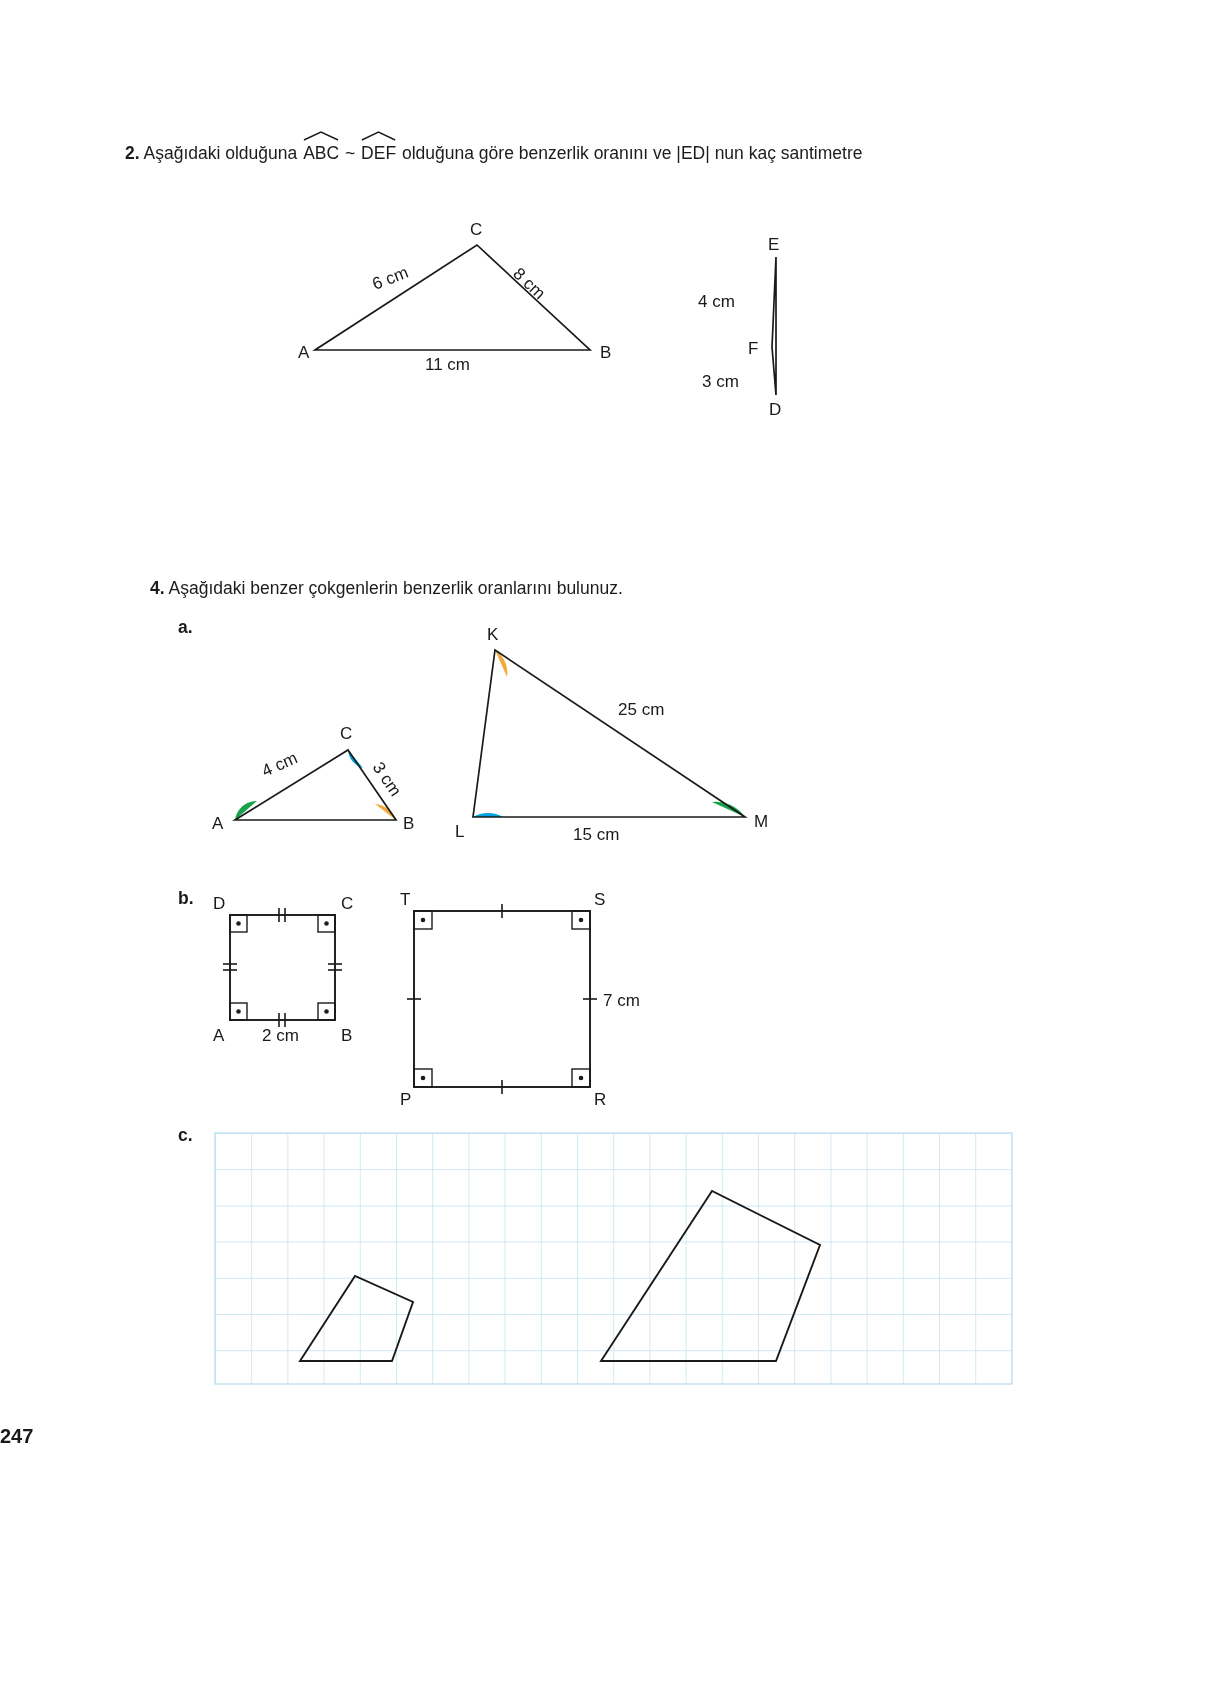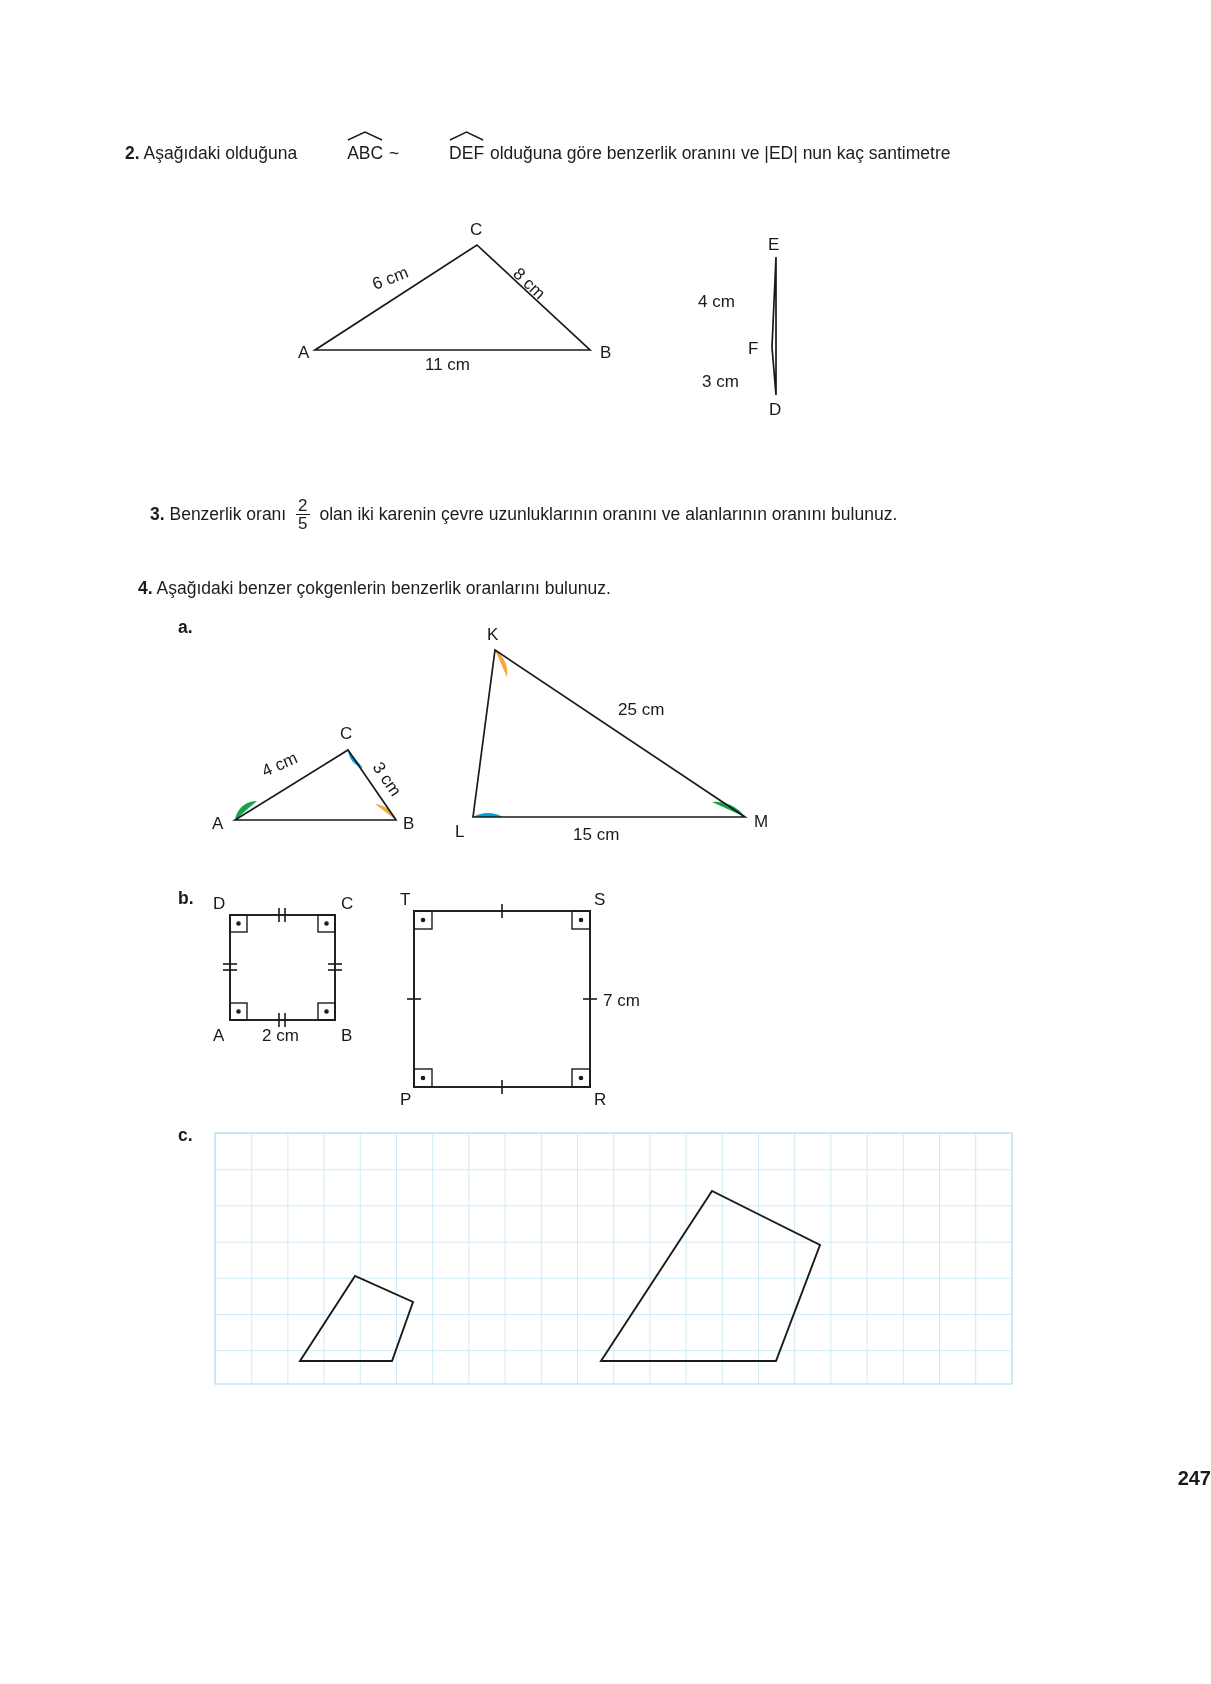--- a/index.html
+++ b/index.html
@@ -11,39 +11,39 @@
     position:relative;
     overflow:hidden;
   }
   .page { position:absolute; inset:0; }
 
   
   .q-block { position:absolute; font-size:17.5px; line-height:1.55; color:#1c1c1c; }
   .q-num { font-weight:bold; }
   .q2 { left:125px; top:140px; width:1080px; text-align:justify; }
   .q3 { left:150px; top:498px; width:1010px; }
-  .q4 { left:138px; top:575px; width:1010px; }
+  .q4 { left:150px; top:575px; width:1010px; }
   .frac { display:inline-flex; flex-direction:column; align-items:center;
           vertical-align:middle; margin:0 5px; line-height:1.0; position:relative; top:-1px;}
   .frac .num { font-size:17px; padding:0 2px; }
   .frac .den { font-size:17px; padding:0 2px; border-top:1.3px solid #1a1a1a; }
 
-  .arc-over { position:relative; display:inline-block; padding:0 1px;margin-left:44px; }
+  .arc-over { position:relative; display:inline-block; padding:0 1px; }
   .arc-over .arcsvg { position:absolute; left:0; top:-9px; width:100%; height:10px; }
 
   .sub-label { position:absolute; font-weight:bold; font-size:17.5px; }
 
   svg { display:block; overflow:visible; }
   .fig { position:absolute; }
 
   .stroke { stroke:#1a1a1a; fill:none; }
   .lbl { font-family:"Liberation Sans", sans-serif; font-size:17px; fill:#1a1a1a; }
 
-  .pgnum { position:absolute; left:0; right:0; top:1425px; text-align:right;
-           font-size:20px; font-weight:bold; color:#1a1a1a;margin-top:42px; }
+  .pgnum { position:absolute; left:0; right:0; top:1425px; text-align:left;
+           font-size:20px; font-weight:bold; color:#1a1a1a; }
 </style>
 </head>
 <body>
 
 <div class="page">
 
   <div class="q-block q2">
     <span class="q-num">2.</span>
     <span>Aşağıdaki olduğuna</span>
     <span class="arc-over">
@@ -81,29 +81,20 @@
       <polygon points="88,110 85,25 85,160" class="stroke" stroke-width="1.7" transform="translate(0,0)" style="display:none"></polygon>
       <polygon points="82,112 86,22 86,160" class="stroke" stroke-width="1.7"></polygon>
       <text x="78" y="15" class="lbl">E</text>
       <text x="58" y="119" class="lbl">F</text>
       <text x="79" y="180" class="lbl">D</text>
       <text x="8" y="72" class="lbl">4 cm</text>
       <text x="12" y="152" class="lbl">3 cm</text>
     </svg>
   </div>
 
-  <div class="q-block q3">
-    <span class="q-num">3.</span>
-    <span>Benzerlik oranı</span>
-    <span class="frac">
-      <span class="num">2</span>
-      <span class="den">5</span>
-    </span>
-    <span>olan iki karenin çevre uzunluklarının oranını ve alanlarının oranını bulunuz.</span>
-  </div>
 
   <div class="q-block q4">
     <span class="q-num">4.</span>
     <span>Aşağıdaki benzer çokgenlerin benzerlik oranlarını bulunuz.</span>
   </div>
 
   <div class="sub-label" style="left:178px; top:617px;">a.</div>
   <div class="sub-label" style="left:178px; top:888px;">b.</div>
   <div class="sub-label" style="left:178px; top:1125px;">c.</div>
 

